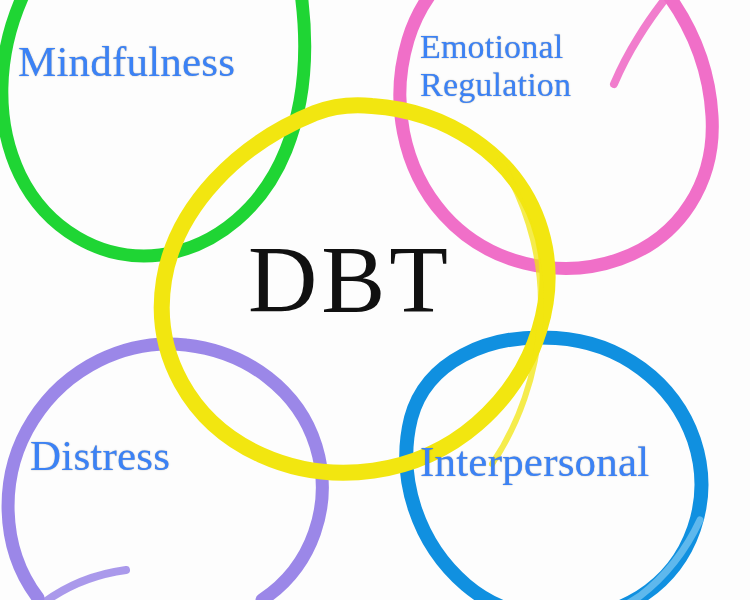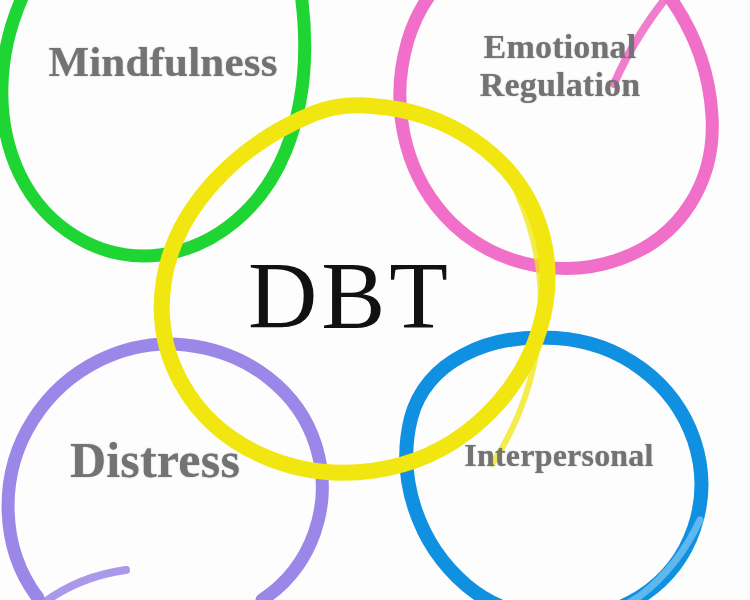--- a/index.html
+++ b/index.html
@@ -33,24 +33,24 @@
     stroke-linecap: round;
     stroke-linejoin: round;
   }
   .ring-tail {
     fill: none;
     stroke-linecap: round;
     stroke-linejoin: round;
   }
   .label {
     position: absolute;
-    text-align: center;
-    color: #737373;
+    text-align: left;
+    color: #3b82f6;
     font-family: "Liberation Serif", "DejaVu Serif", serif;
-    font-weight: 700;
+    font-weight: 400;
     line-height: 1.12;
     letter-spacing: 0.2px;
     white-space: nowrap;
     text-shadow: 0 0 1.2px rgba(60,60,60,0.55);
   }
   #label-mindfulness {
     left: 18px;
     top: 38px;
     width: 290px;
     font-size: 43px;
@@ -58,41 +58,40 @@
   #label-emotional-regulation {
     left: 420px;
     top: 28px;
     width: 280px;
     font-size: 34px;
   }
   #label-distress-tolerance {
     left: 30px;
     top: 432px;
     width: 250px;
-    font-size: 50px;
+    font-size: 43px;
   }
   #label-interpersonal-effectiveness {
     left: 420px;
     top: 438px;
     width: 278px;
-    font-size: 32px;
+    font-size: 43px;
   }
   #center-label {
     position: absolute;
     left: 215px;
     top: 232px;
     width: 270px;
     text-align: center;
     font-family: "Liberation Serif", "DejaVu Serif", serif;
     font-size: 96px;
     font-weight: 400;
     color: #111111;
     letter-spacing: 4px;
     line-height: 1;
-    margin-top: 16px;
   }
 </style>
 </head>
 <body>
 
 <div id="diagram-root">
 
   <svg id="diagram-svg" viewBox="0 0 750 600" xmlns="http://www.w3.org/2000/svg">
 
     <g>

